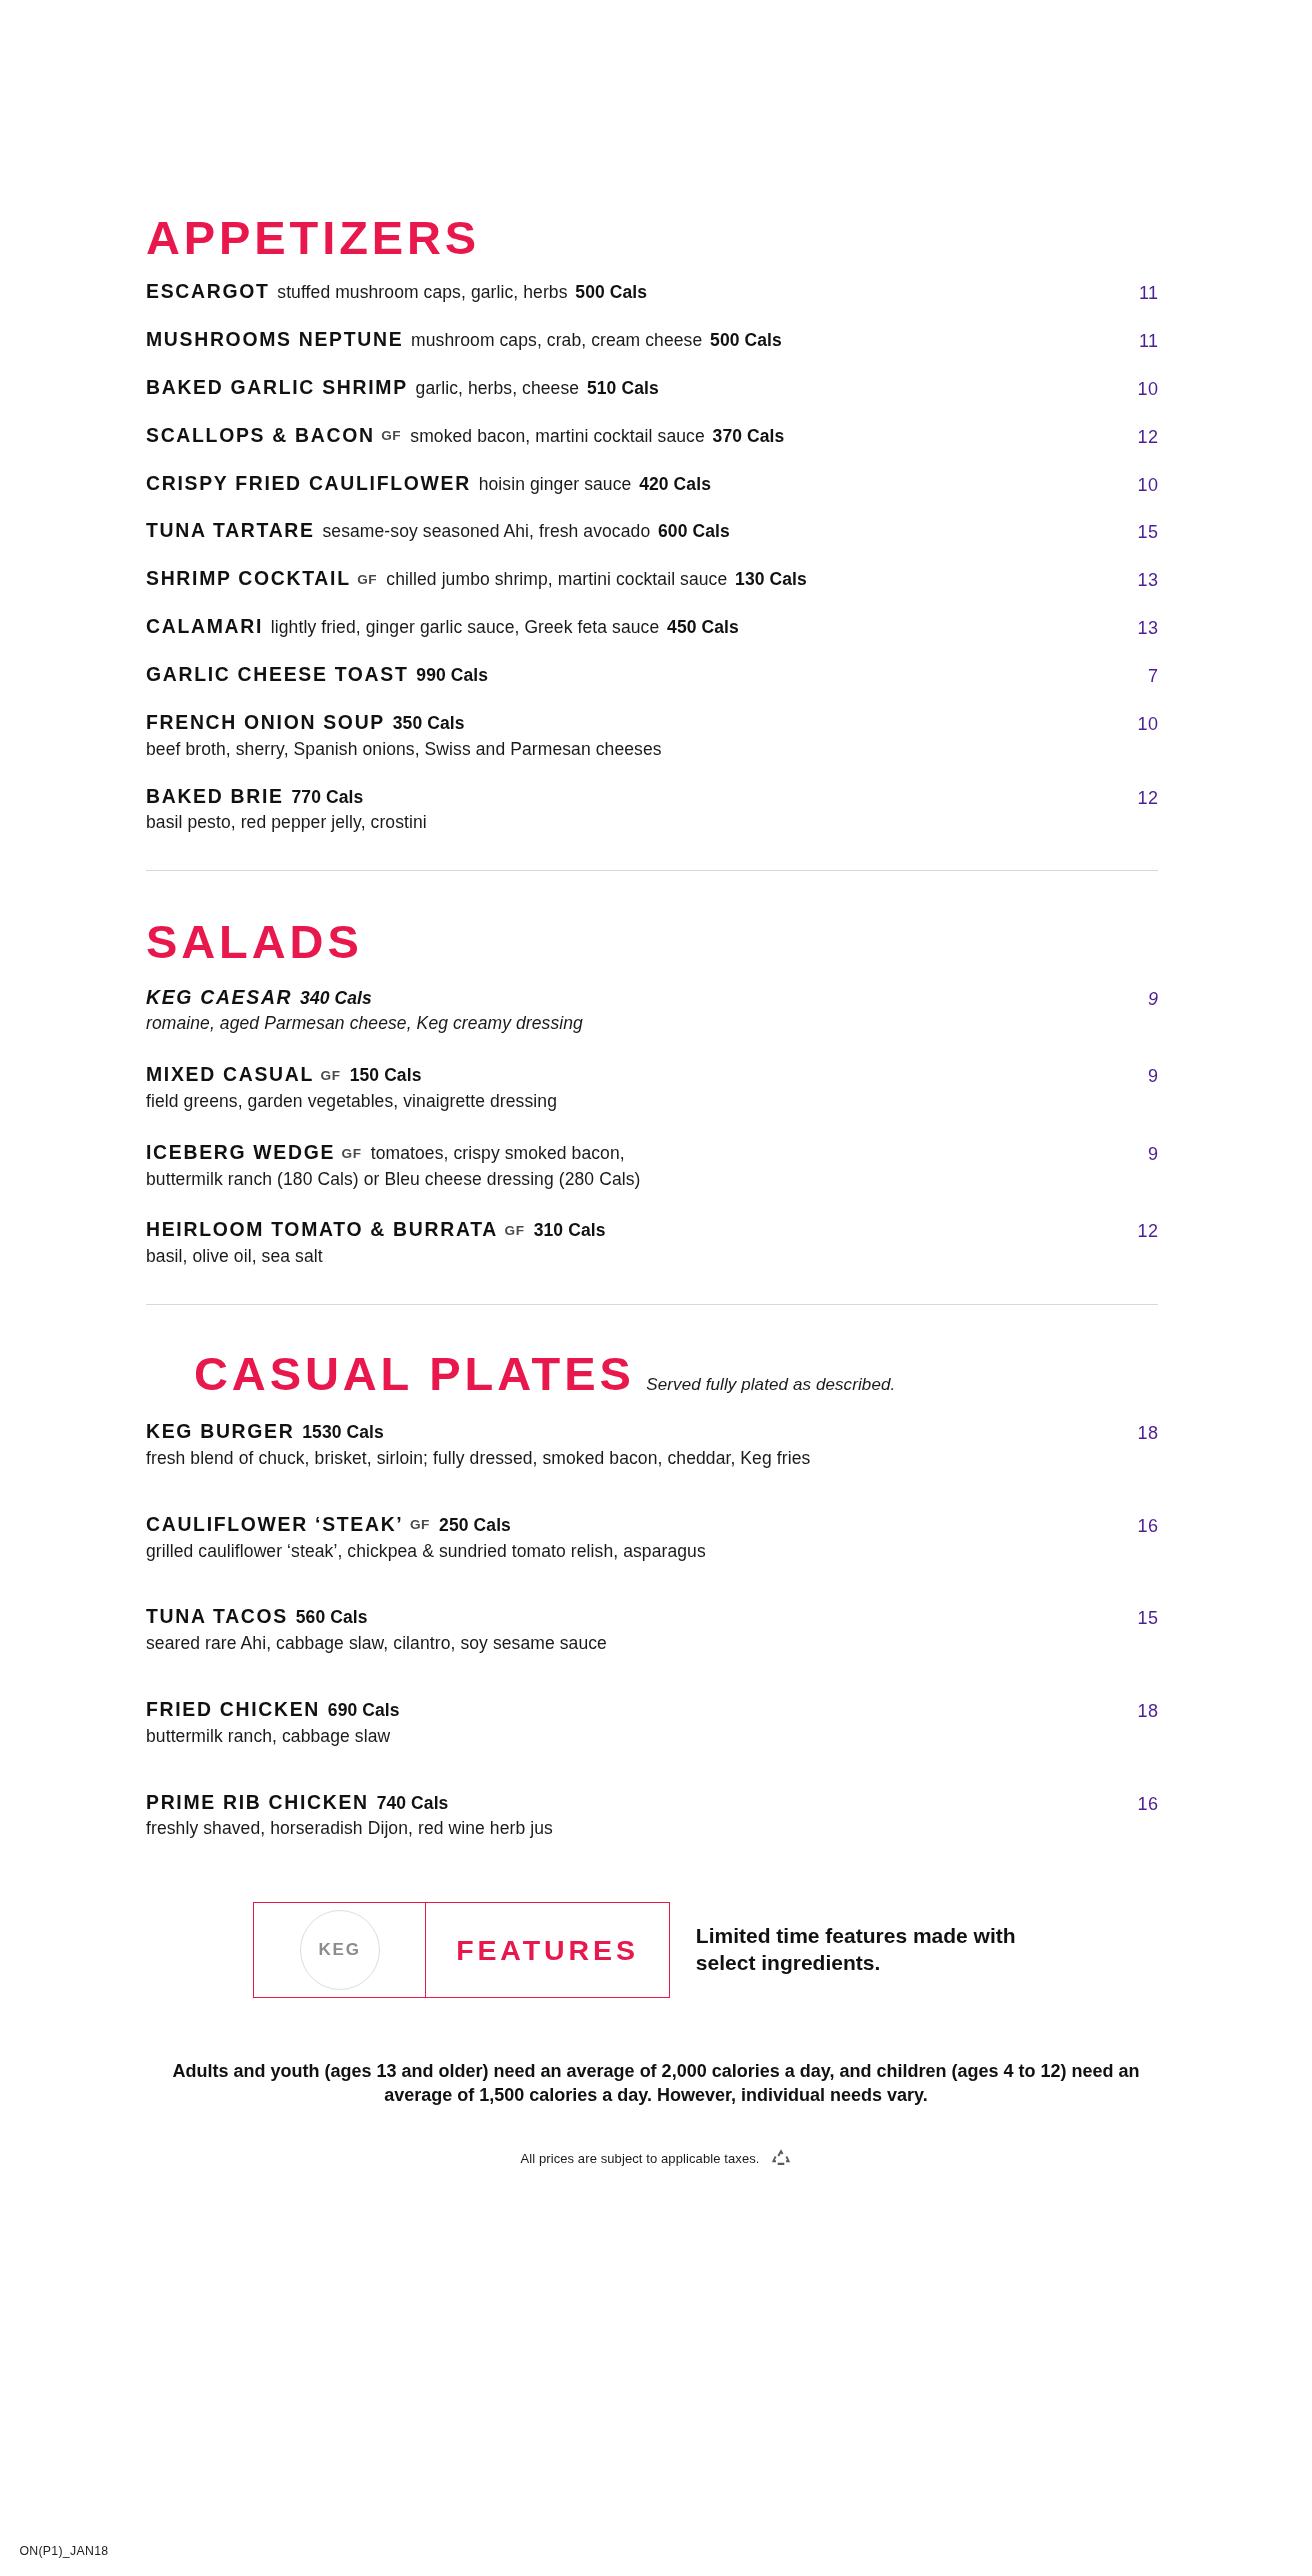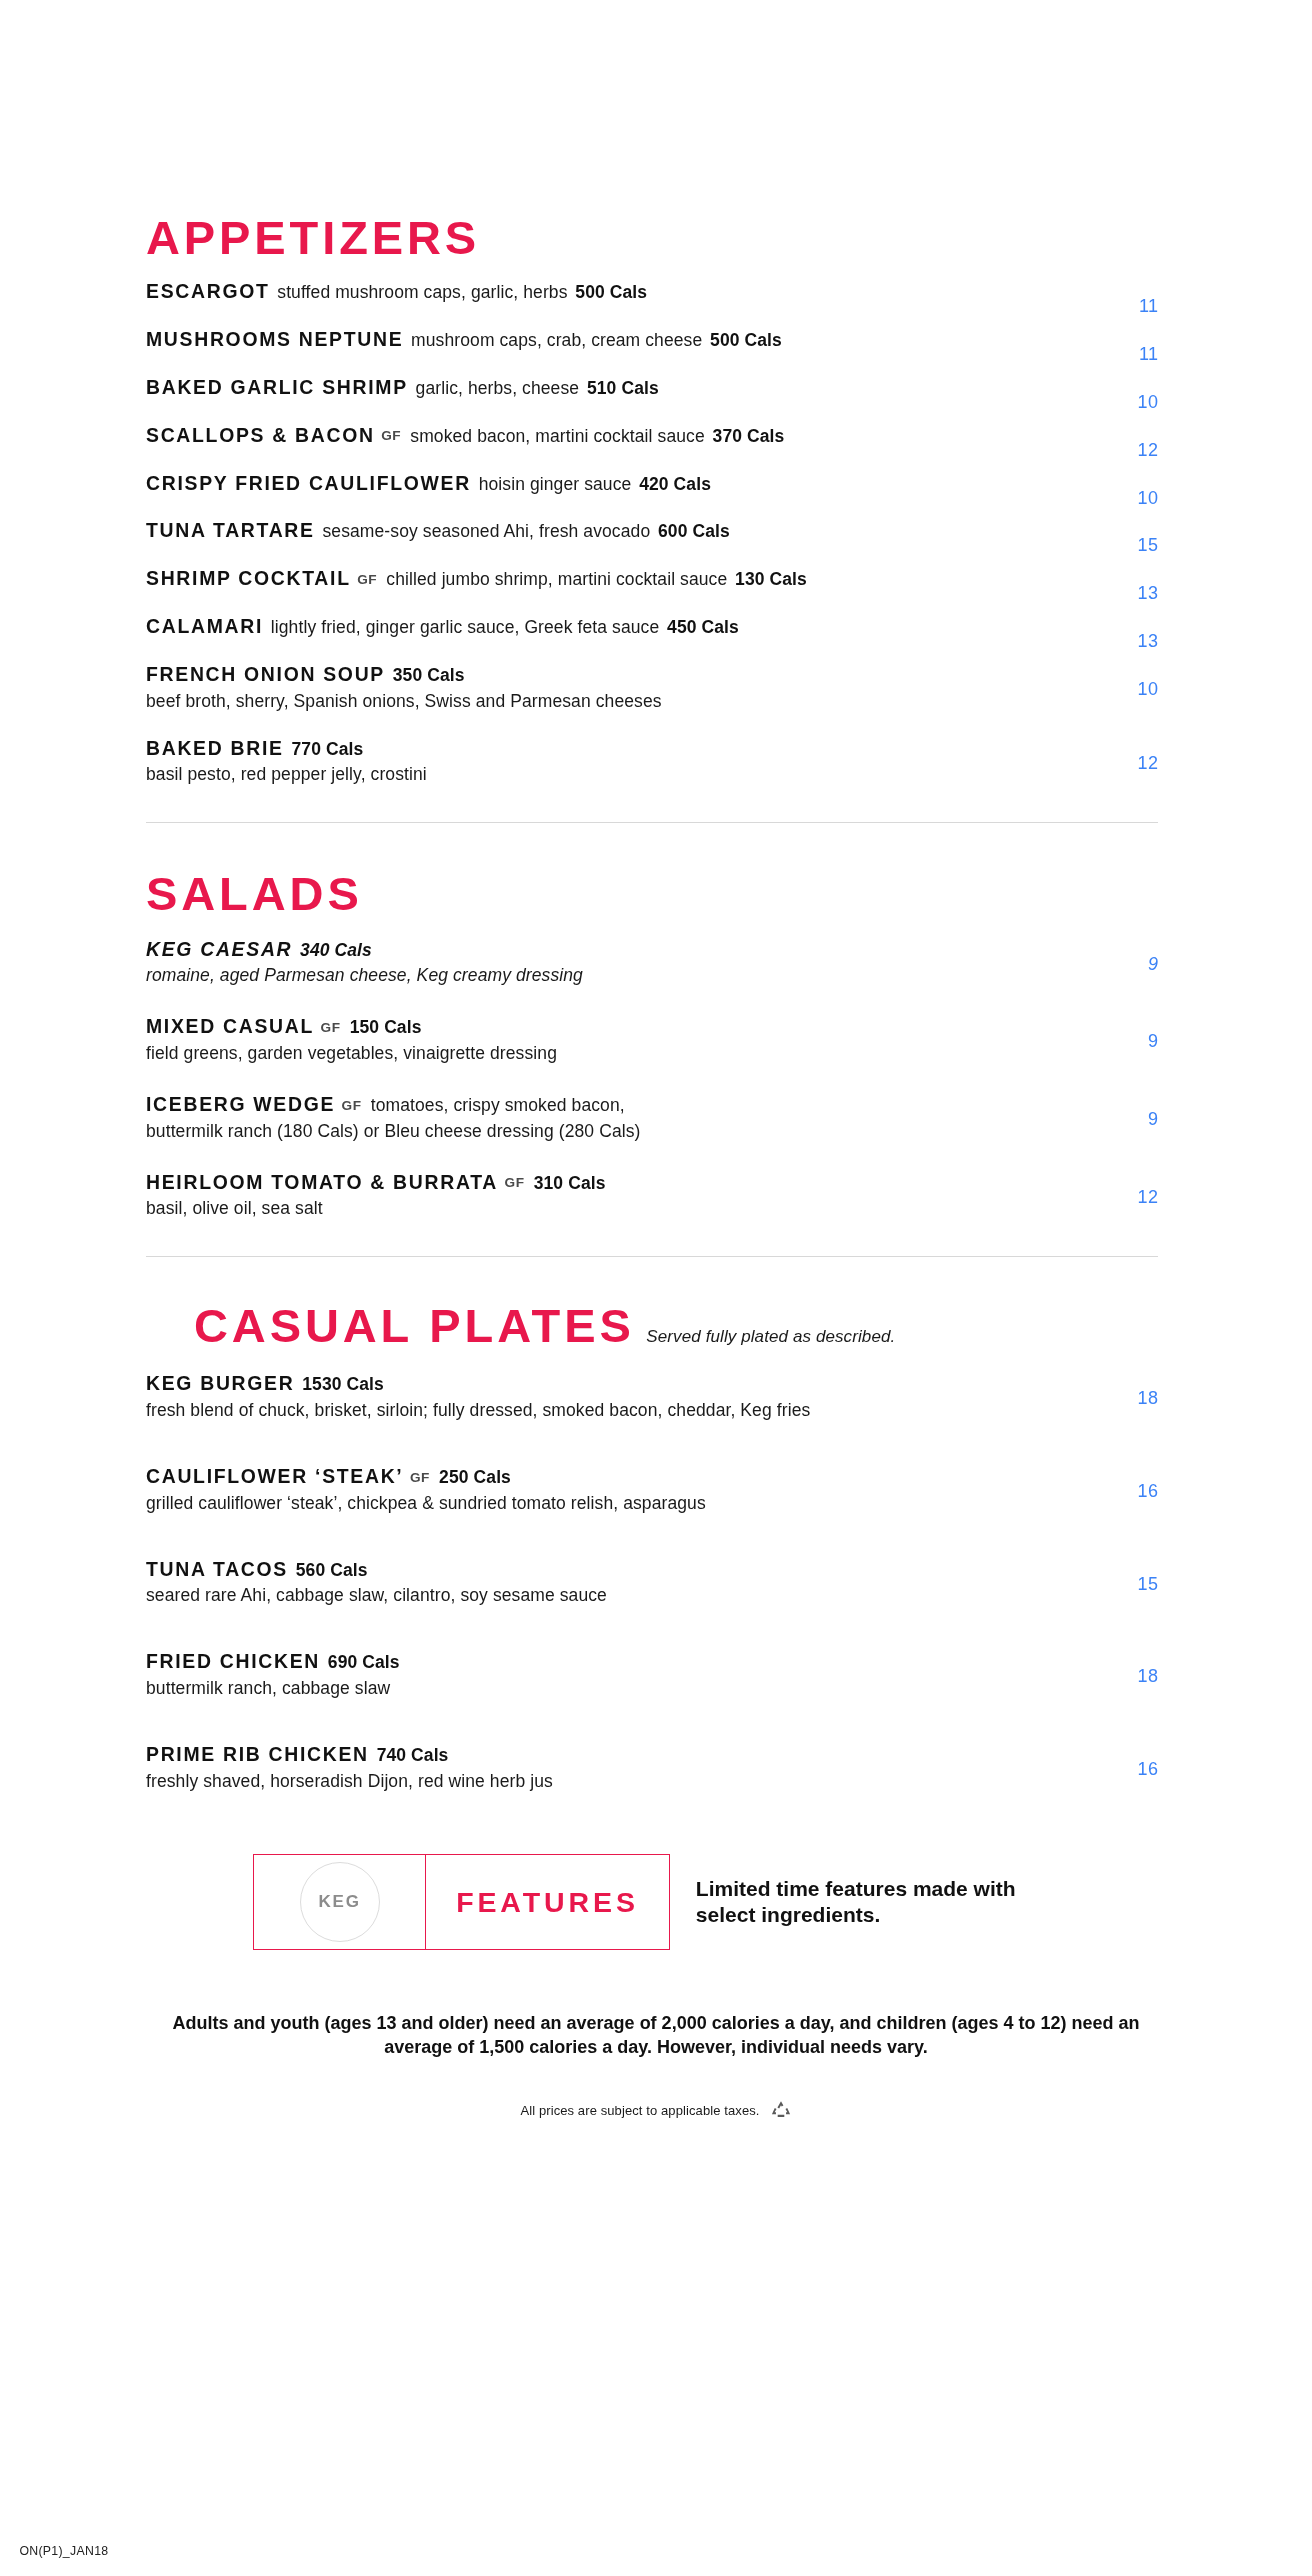--- a/index.html
+++ b/index.html
@@ -94,23 +94,23 @@
     font-size: 17.5px;
     color: #1a1a1a;
     letter-spacing: 0.1px;
     margin-top: 3.9px;
     line-height: 1.25;
     padding-right: 78px;
   }
   .item-price {
     position: absolute;
     right: 7.8px;
-    top: 17px;
+    top: 4px;
     font-size: 18px;
-    color: #3b82f6;
+    color: #4c1d95;
     letter-spacing: 0.3px;
     text-align: right;
     width: 58px;
   }
 
   .appetizers-list .menu-item { margin-top: 23px; }
   .appetizers-list .menu-item:first-child { margin-top: 18px; }
   .salads-list .menu-item { margin-top: 27px; }
   .salads-list .menu-item:first-child { margin-top: 19.4px; font-style: italic; }
   .casual-list .menu-item { margin-top: 42px; }
@@ -269,20 +269,26 @@
       <div class="item-price">13</div>
     </li>
 
     <li class="menu-item">
       <div class="item-line">
         <span class="item-name">CALAMARI</span><span class="item-desc">lightly fried, ginger garlic sauce, Greek feta sauce</span><span class="item-cals">450 Cals</span>
       </div>
       <div class="item-price">13</div>
     </li>
 
+    <li class="menu-item">
+      <div class="item-line">
+        <span class="item-name">GARLIC CHEESE TOAST</span><span class="item-cals">990 Cals</span>
+      </div>
+      <div class="item-price">7</div>
+    </li>
 
     <li class="menu-item">
       <div class="item-line">
         <span class="item-name">FRENCH ONION SOUP</span><span class="item-cals">350 Cals</span>
       </div>
       <div class="item-sub">beef broth, sherry, Spanish onions, Swiss and Parmesan cheeses</div>
       <div class="item-price">10</div>
     </li>
 
     <li class="menu-item">

